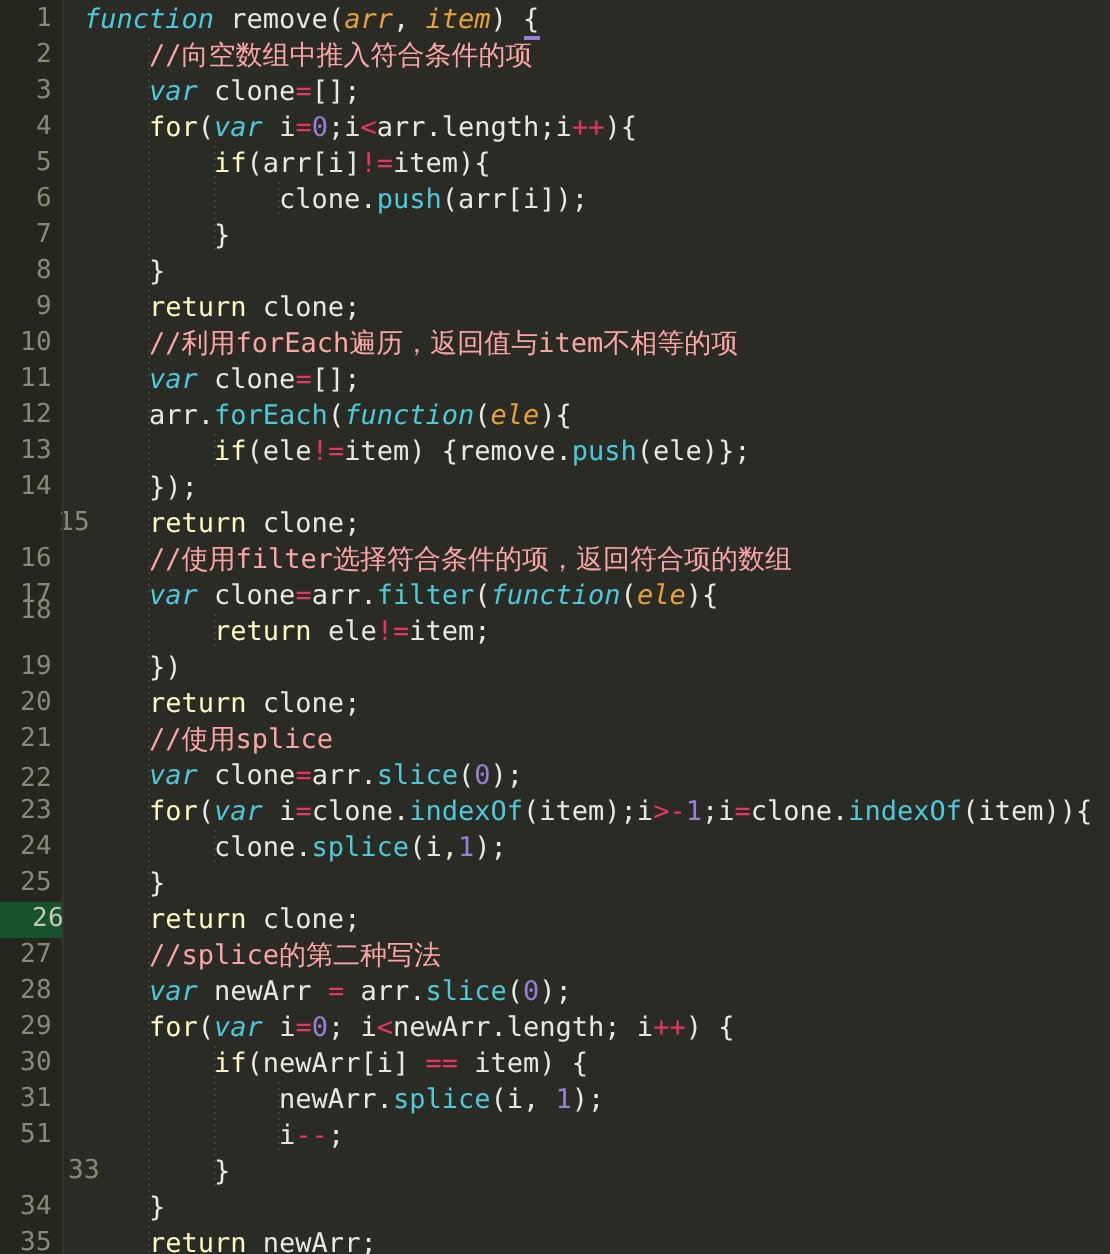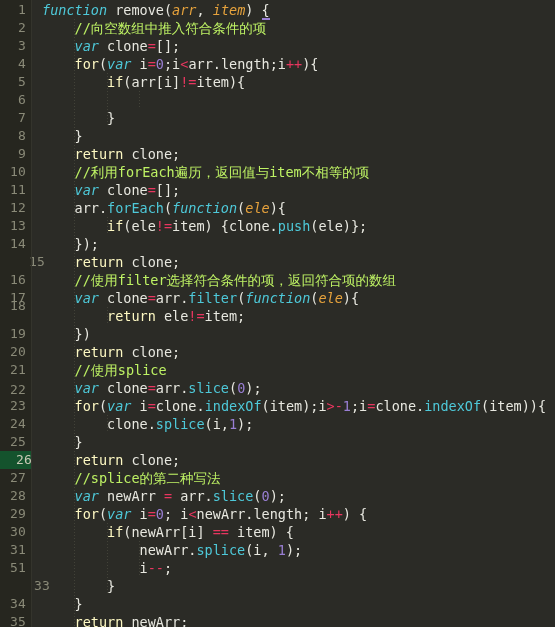--- a/index.html
+++ b/index.html
@@ -90,21 +90,21 @@
   }
 
   
   .kw       { color: #fef9c3; }              
   .decl     { color: #4ec9d9; font-style: italic; }  
   .param    { color: #e6a23c; font-style: italic; }  
   .fn       { color: #e8e8e0; }              
   .meth     { color: #4ec9d9; }              
   .num      { color: #9a7fd4; }              
   .op       { color: #e8365f; }              
-  .cmt      { color: #bef264; }              
+  .cmt      { color: #fca5a5; }              
   .pun      { color: #e8e8e0; }              
   .brmatch  { color: #e8e8e0; border-bottom: 2px solid #9a7fd4; }
 </style>
 </head>
 <body>
 
 <div id="editor">
 
   <div id="gutter">
       <div class="lnum" style="top: 1px;">1</div>
@@ -152,27 +152,28 @@
       <div class="guide" style="left: 74.96px; top: 307px; height: 18px;"></div>
       <div class="guide" style="left: 74.96px; top: 415px; height: 18px;"></div>
       <div class="guide" style="left: 74.96px; top: 523px; height: 72px;"></div>
       <div class="guide" style="left: 107.44px; top: 91px; height: 18px;"></div>
       <div class="guide" style="left: 107.44px; top: 541px; height: 36px;"></div>
       <div class="line" style="top: 1px;"><span class="decl">function</span><span class="pun"> </span><span class="fn">remove</span><span class="pun">(</span><span class="param">arr</span><span class="pun">, </span><span class="param">item</span><span class="pun">) </span><span class="brmatch">{</span></div>
       <div class="line" style="top: 19px;"><span class="pun">    </span><span class="cmt">//向空数组中推入符合条件的项</span></div>
       <div class="line" style="top: 37px;"><span class="pun">    </span><span class="decl">var</span><span class="pun"> clone</span><span class="op">=</span><span class="pun">[];</span></div>
       <div class="line" style="top: 55px;"><span class="pun">    </span><span class="kw">for</span><span class="pun">(</span><span class="decl">var</span><span class="pun"> i</span><span class="op">=</span><span class="num">0</span><span class="pun">;i</span><span class="op">&lt;</span><span class="pun">arr.length;i</span><span class="op">++</span><span class="pun">){</span></div>
       <div class="line" style="top: 73px;"><span class="pun">        </span><span class="kw">if</span><span class="pun">(arr[i]</span><span class="op">!=</span><span class="pun">item){</span></div>
+      <div class="line" style="top: 91px;"><span class="pun">            clone.</span><span class="meth">push</span><span class="pun">(arr[i]);</span></div>
       <div class="line" style="top: 109px;"><span class="pun">        }</span></div>
       <div class="line" style="top: 127px;"><span class="pun">    }</span></div>
       <div class="line" style="top: 145px;"><span class="pun">    </span><span class="kw">return</span><span class="pun"> clone;</span></div>
       <div class="line" style="top: 163px;"><span class="pun">    </span><span class="cmt">//利用forEach遍历，返回值与item不相等的项</span></div>
       <div class="line" style="top: 181px;"><span class="pun">    </span><span class="decl">var</span><span class="pun"> clone</span><span class="op">=</span><span class="pun">[];</span></div>
       <div class="line" style="top: 199px;"><span class="pun">    arr.</span><span class="meth">forEach</span><span class="pun">(</span><span class="decl">function</span><span class="pun">(</span><span class="param">ele</span><span class="pun">){</span></div>
-      <div class="line" style="top: 217px;"><span class="pun">        </span><span class="kw">if</span><span class="pun">(ele</span><span class="op">!=</span><span class="pun">item) {clone.</span><span class="meth">push</span><span class="pun">(ele)};</span></div>
+      <div class="line" style="top: 217px;"><span class="pun">        </span><span class="kw">if</span><span class="pun">(ele</span><span class="op">!=</span><span class="pun">item) {remove.</span><span class="meth">push</span><span class="pun">(ele)};</span></div>
       <div class="line" style="top: 235px;"><span class="pun">    });</span></div>
       <div class="line" style="top: 253px;"><span class="pun">    </span><span class="kw">return</span><span class="pun"> clone;</span></div>
       <div class="line" style="top: 271px;"><span class="pun">    </span><span class="cmt">//使用filter选择符合条件的项，返回符合项的数组</span></div>
       <div class="line" style="top: 289px;"><span class="pun">    </span><span class="decl">var</span><span class="pun"> clone</span><span class="op">=</span><span class="pun">arr.</span><span class="meth">filter</span><span class="pun">(</span><span class="decl">function</span><span class="pun">(</span><span class="param">ele</span><span class="pun">){</span></div>
       <div class="line" style="top: 307px;"><span class="pun">        </span><span class="kw">return</span><span class="pun"> ele</span><span class="op">!=</span><span class="pun">item;</span></div>
       <div class="line" style="top: 325px;"><span class="pun">    })</span></div>
       <div class="line" style="top: 343px;"><span class="pun">    </span><span class="kw">return</span><span class="pun"> clone;</span></div>
       <div class="line" style="top: 361px;"><span class="pun">    </span><span class="cmt">//使用splice</span></div>
       <div class="line" style="top: 379px;"><span class="pun">    </span><span class="decl">var</span><span class="pun"> clone</span><span class="op">=</span><span class="pun">arr.</span><span class="meth">slice</span><span class="pun">(</span><span class="num">0</span><span class="pun">);</span></div>
       <div class="line" style="top: 397px;"><span class="pun">    </span><span class="kw">for</span><span class="pun">(</span><span class="decl">var</span><span class="pun"> i</span><span class="op">=</span><span class="pun">clone.</span><span class="meth">indexOf</span><span class="pun">(item);i</span><span class="op">&gt;-</span><span class="num">1</span><span class="pun">;i</span><span class="op">=</span><span class="pun">clone.</span><span class="meth">indexOf</span><span class="pun">(item)){</span></div>

